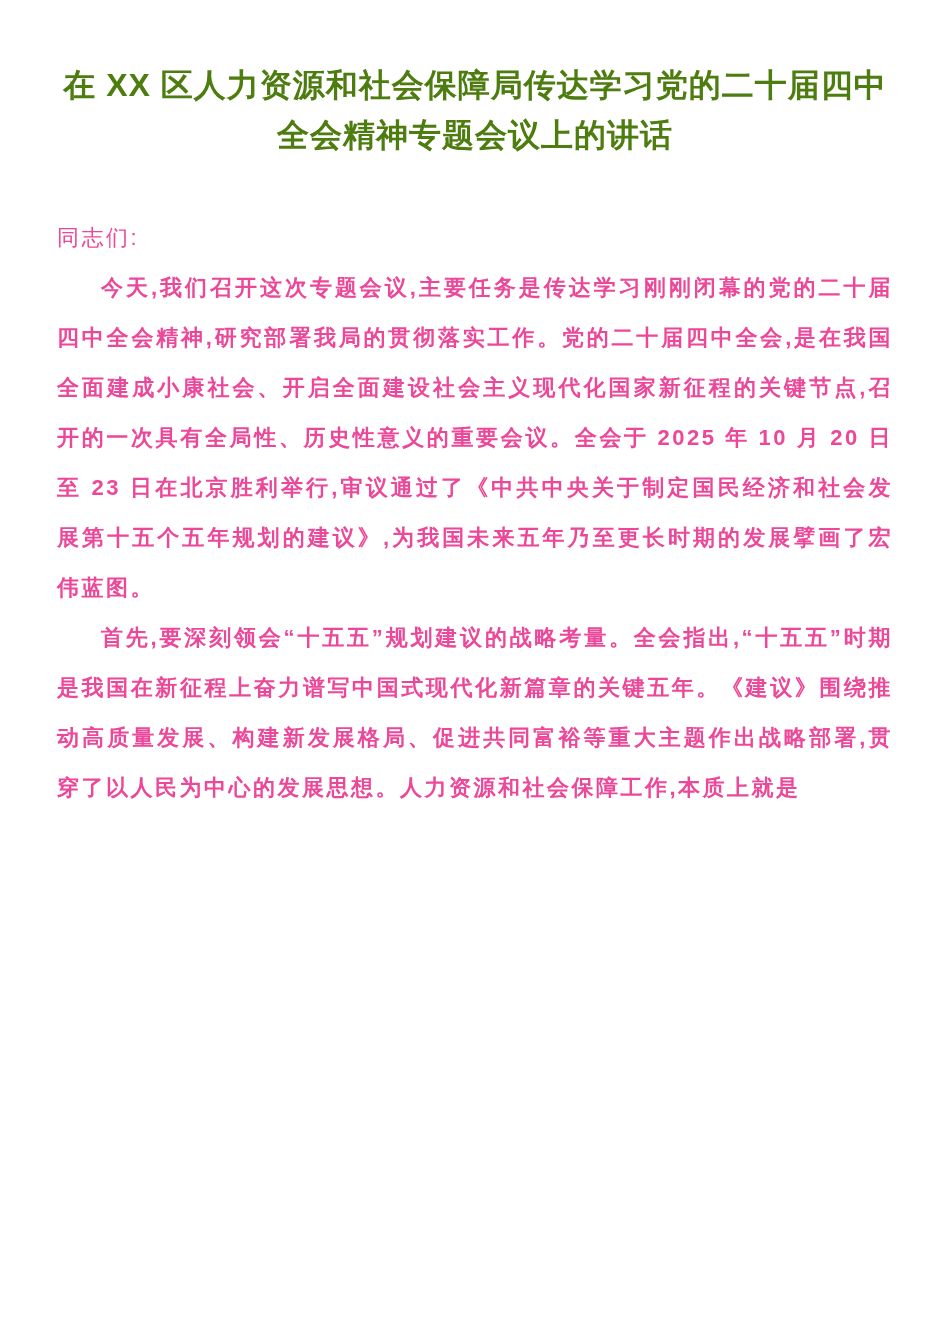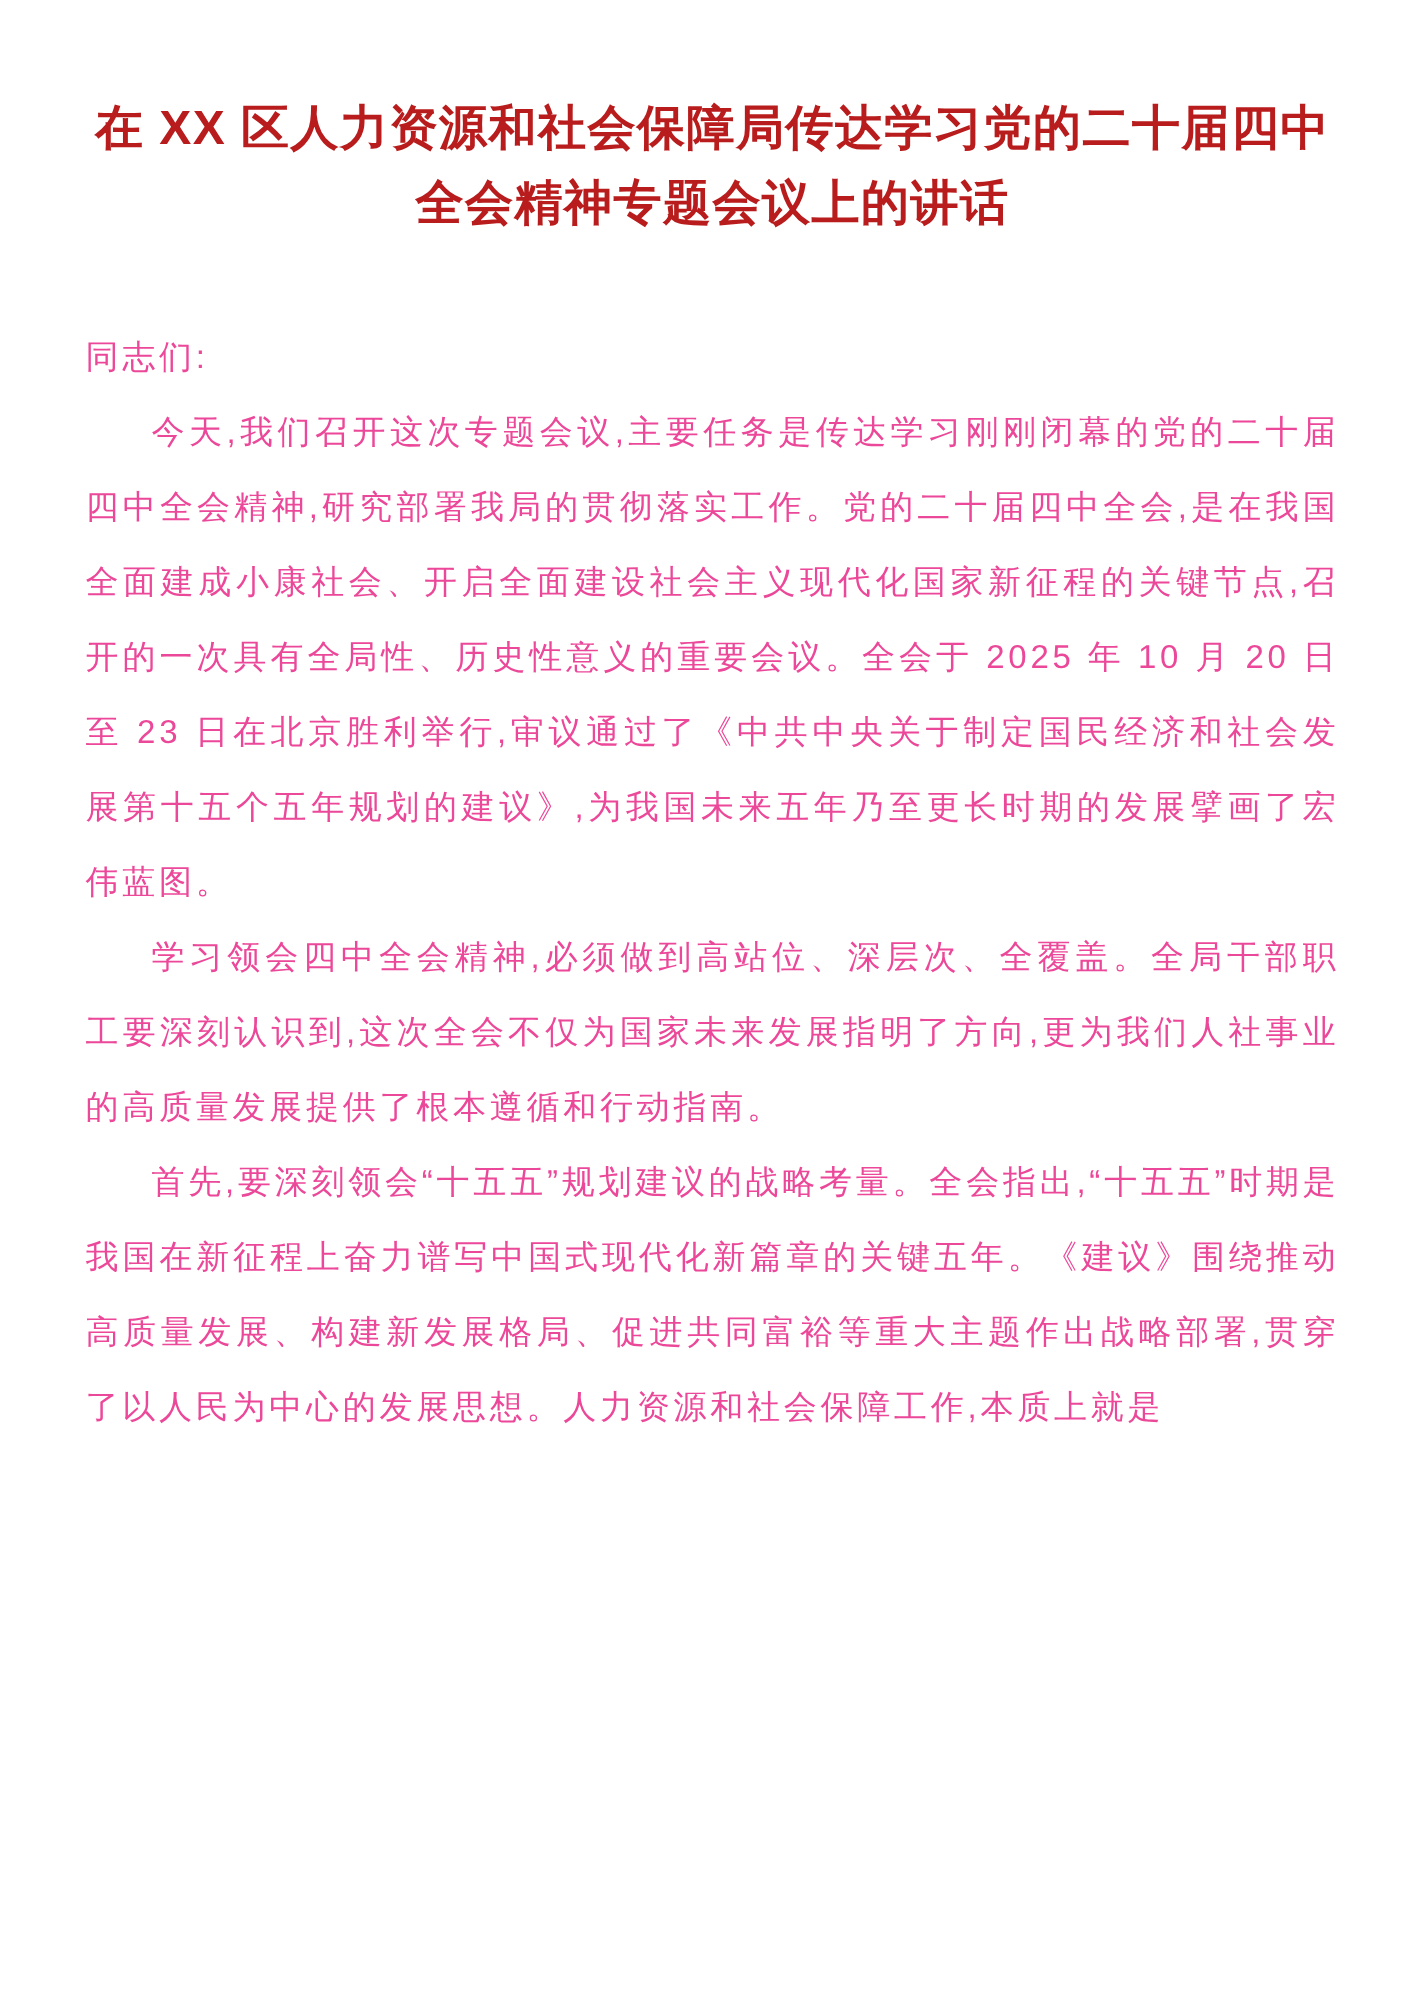--- a/index.html
+++ b/index.html
@@ -19,53 +19,53 @@
       font-family: "Liberation Sans", "DejaVu Sans", sans-serif;
       overflow: hidden;
     }
     .doc-title {
       margin: 0 0 53px 0;
       font-size: 32px;
       font-weight: 700;
       line-height: 50px;
       letter-spacing: 1px;
       text-align: center;
-      color: #b91c1c;
+      color: #4d7c0f;
     }
     .body-text p {
       margin: 0;
       font-size: 22px;
       line-height: 50px;
       letter-spacing: 2.5px;
       text-align: justify;
       text-justify: inter-ideograph;
       color: #ec4899;
     }
     .salutation {
       text-indent: 0;
     }
     .para {
       text-indent: 2em;
+      font-weight: bold;
     }
     .section-heading {
       text-indent: 2em;
       font-weight: 700;
       color: #111111;
     }
   </style>
 </head>
 <body>
 
 <div class="page">
   <h1 class="doc-title">在 XX 区人力资源和社会保障局传达学习党的二十届四中全会精神专题会议上的讲话</h1>
 
   <div class="body-text">
     <p class="salutation">同志们:</p>
 
     <p class="para">今天,我们召开这次专题会议,主要任务是传达学习刚刚闭幕的党的二十届四中全会精神,研究部署我局的贯彻落实工作。党的二十届四中全会,是在我国全面建成小康社会、开启全面建设社会主义现代化国家新征程的关键节点,召开的一次具有全局性、历史性意义的重要会议。全会于 2025 年 10 月 20 日至 23 日在北京胜利举行,审议通过了《中共中央关于制定国民经济和社会发展第十五个五年规划的建议》,为我国未来五年乃至更长时期的发展擘画了宏伟蓝图。</p>
 
 
 
-    <p class="para">学习领会四中全会精神,必须做到高站位、深层次、全覆盖。全局干部职工要深刻认识到,这次全会不仅为国家未来发展指明了方向,更为我们人社事业的高质量发展提供了根本遵循和行动指南。</p>
 
     <p class="para">首先,要深刻领会“十五五”规划建议的战略考量。全会指出,“十五五”时期是我国在新征程上奋力谱写中国式现代化新篇章的关键五年。《建议》围绕推动高质量发展、构建新发展格局、促进共同富裕等重大主题作出战略部署,贯穿了以人民为中心的发展思想。人力资源和社会保障工作,本质上就是</p>
   </div>
 </div>
 
 </body></html>

